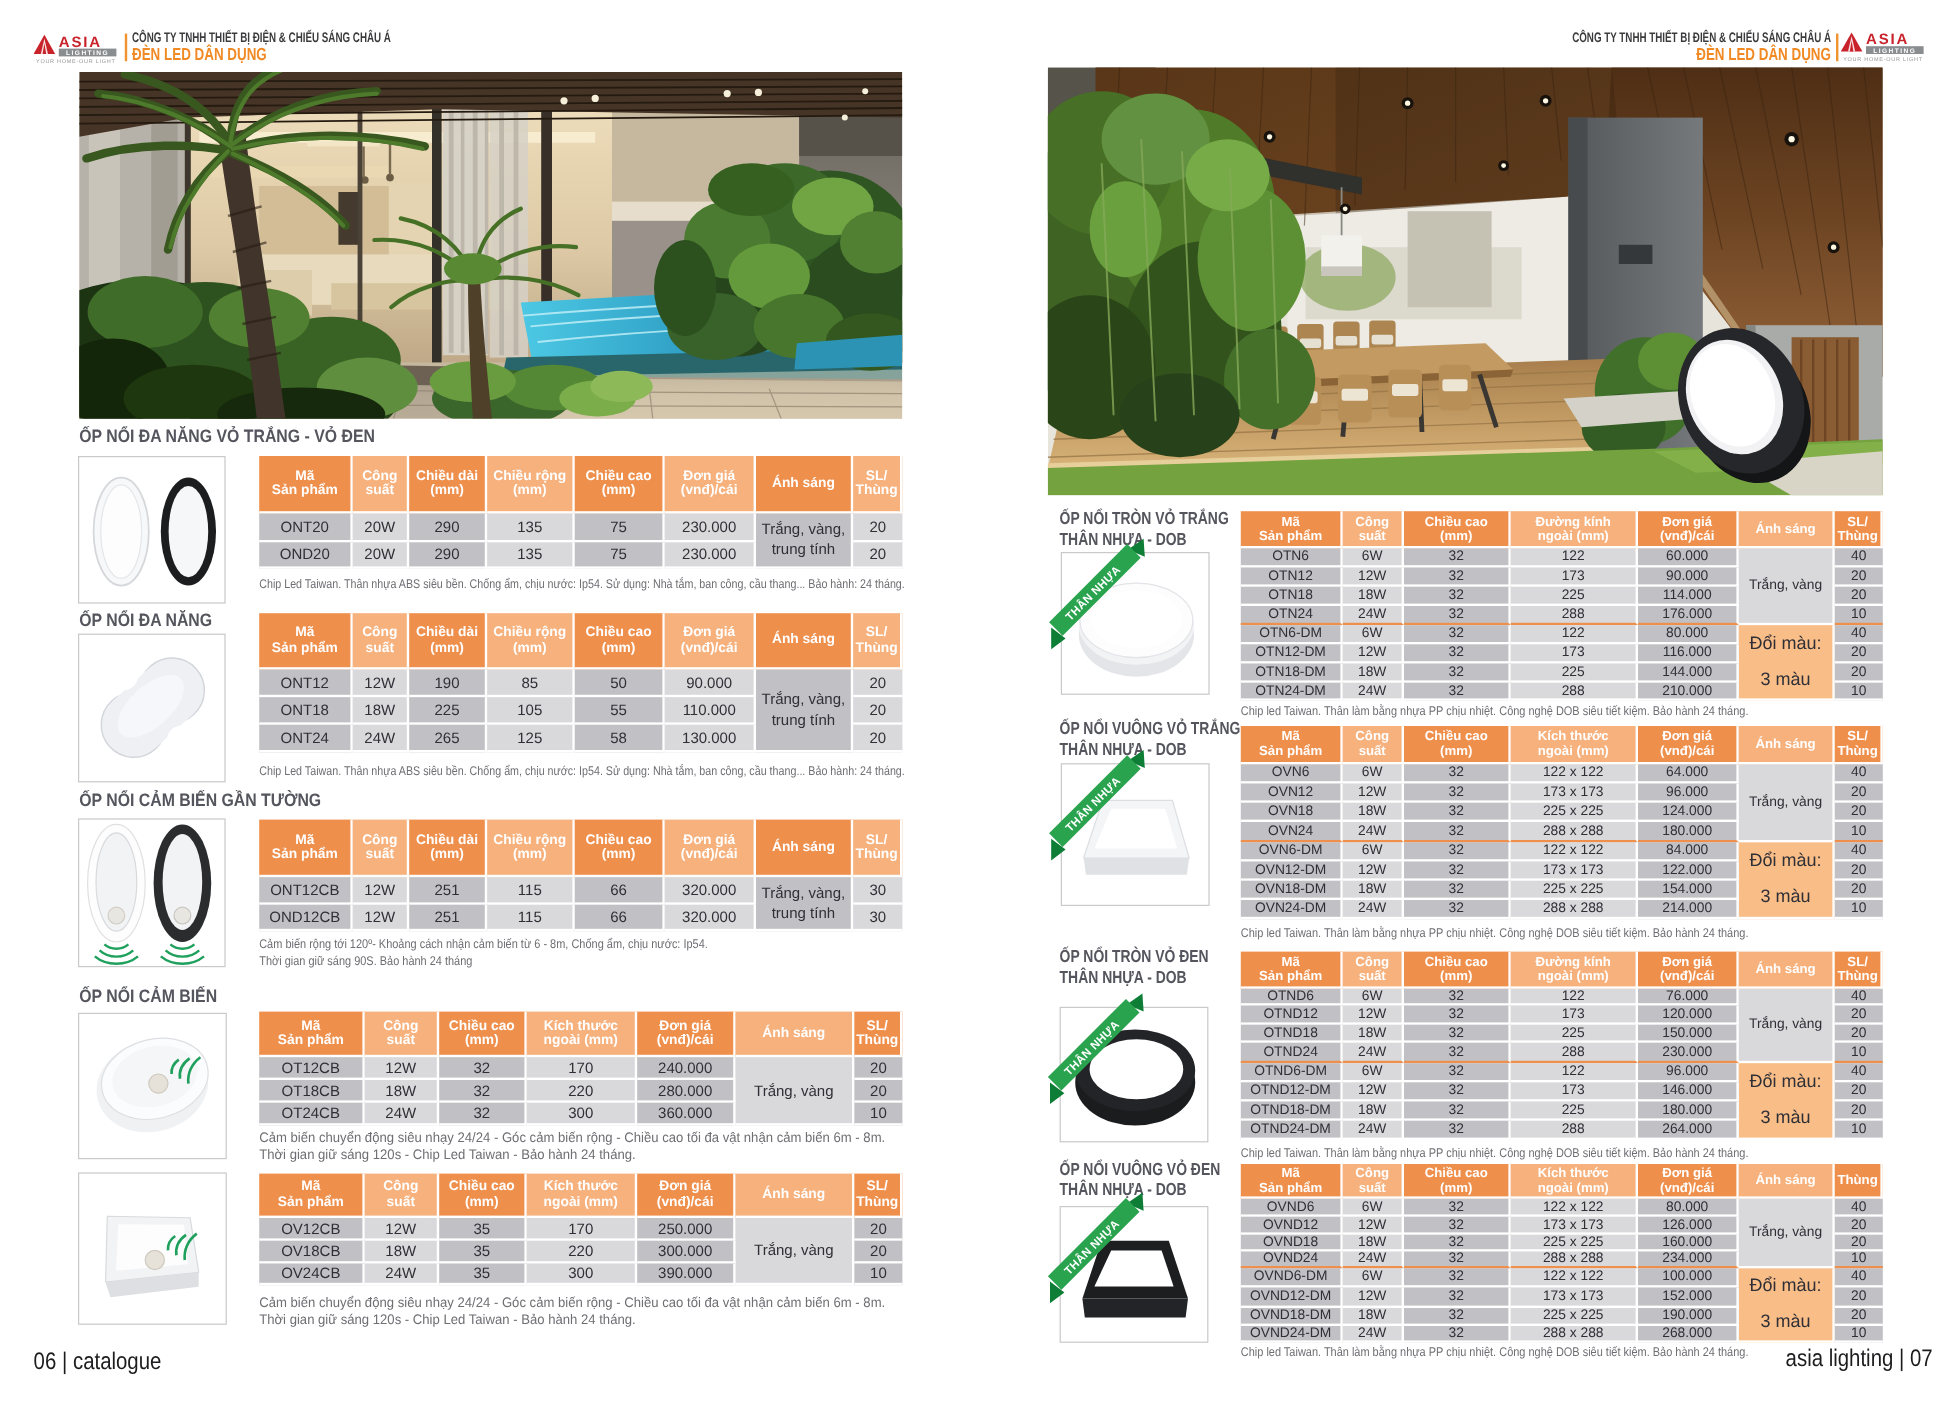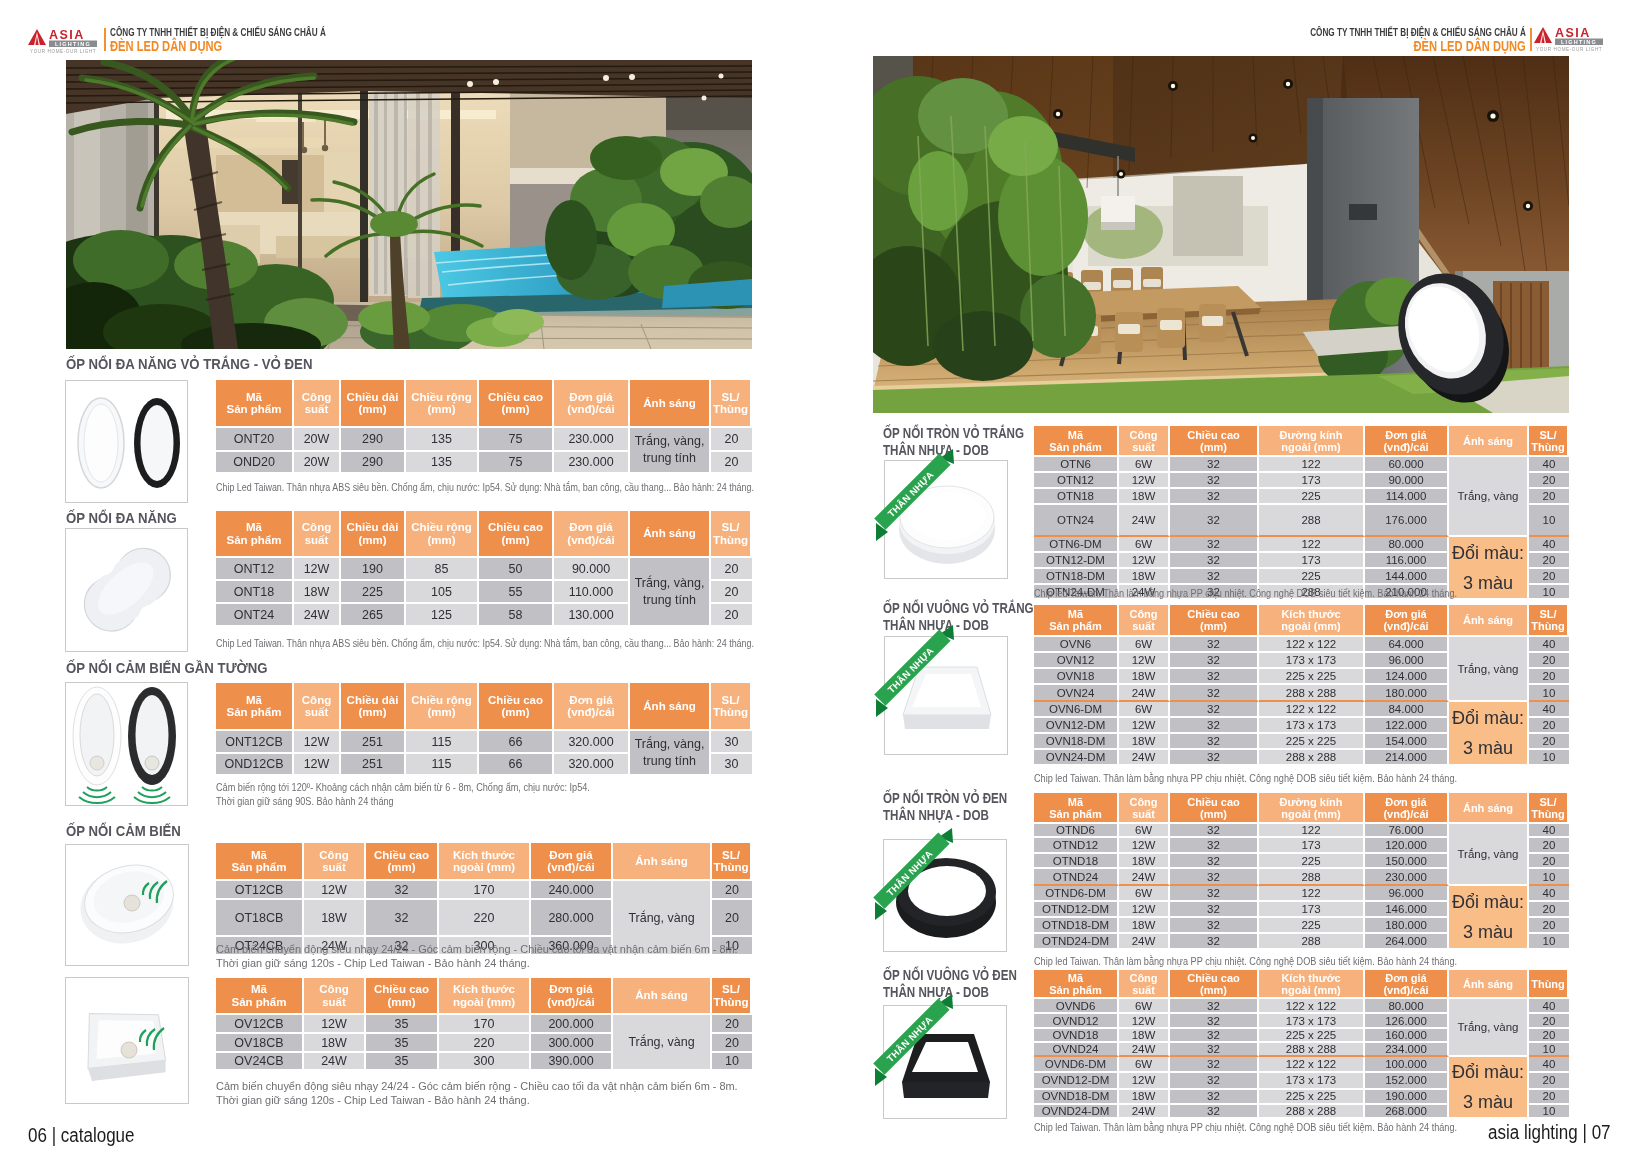--- a/index.html
+++ b/index.html
@@ -11,21 +11,21 @@
   .pbox{position:absolute;border:1px solid #c9c9c9;background:#fff;}
   table.t{border-collapse:separate;border-spacing:0;table-layout:fixed;position:absolute;}
   table.t th{background:#ef8f4c;color:#fff;font-weight:bold;font-size:11.5px;line-height:12.5px;
              padding:0;text-align:center;vertical-align:middle;
              border-right:2px solid #fff;border-bottom:2px solid #fff;box-sizing:border-box;}
   table.t th.lt{background:#f6b17d;margin-left:44px;}
   table.t td{padding:0;text-align:center;vertical-align:middle;font-size:12.5px;color:#2f2f36;
              border-right:2px solid #fff;border-bottom:2px solid #fff;box-sizing:border-box;}
   table.t td.d{background:#c1c1c5;}
   table.t td.l{background:#d9d9dc;}
-  table.t td.peach{background:#f9bd88;font-size:18px;line-height:30px;}
+  table.t td.peach{background:#f9bd88;font-size:15px;line-height:30px;}
   table.t td.nb{border-right:none;}
   table.rt td{font-size:11.5px;}
   table.rt th{font-size:11px;line-height:12px;}
   .hco{position:absolute;font-size:11.5px;font-weight:bold;color:#3b3b3d;white-space:nowrap;}
   .hled{position:absolute;font-size:14.5px;font-weight:bold;color:#f18a24;white-space:nowrap;}
   .fnote{position:absolute;font-size:10.5px;color:#6e6e73;white-space:nowrap;transform:scaleX(0.87);transform-origin:left top;line-height:13.5px;}
   .fnote.w1{transform:scaleX(0.85);}
   .fnote.w2{font-size:11.5px;transform:scaleX(0.95);line-height:14px;}
   table.t tr.divid td{border-bottom-color:#ee8f4c;}
 </style>
@@ -678,21 +678,21 @@
       </tr>
  <tr style="height:19px;">
         <td class="d">OT12CB</td>
         <td class="l">12W</td>
         <td class="d">32</td>
         <td class="l">170</td>
         <td class="d">240.000</td>
         <td class="l" rowspan="3">Trắng, vàng</td>
         <td class="d nb">20</td>
       </tr>
- <tr style="height:37px;">
+ <tr style="height:19px;">
         <td class="d">OT18CB</td>
         <td class="l">18W</td>
         <td class="d">32</td>
         <td class="l">220</td>
         <td class="d">280.000</td>
         <td class="d nb">20</td>
       </tr>
  <tr style="height:19px;">
         <td class="d">OT24CB</td>
         <td class="l">24W</td>
@@ -740,21 +740,21 @@
         <th class="lt">Kích thước<br>ngoài (mm)</th>
         <th>Đơn giá<br>(vnđ)/cái</th>
         <th class="lt">Ánh sáng</th>
         <th class="nb">SL/<br>Thùng</th>
       </tr>
  <tr style="height:19px;">
         <td class="d">OV12CB</td>
         <td class="l">12W</td>
         <td class="d">35</td>
         <td class="l">170</td>
-        <td class="d">200.000</td>
+        <td class="d">250.000</td>
         <td class="l" rowspan="3">Trắng, vàng</td>
         <td class="d nb">20</td>
       </tr>
  <tr style="height:19px;">
         <td class="d">OV18CB</td>
         <td class="l">18W</td>
         <td class="d">35</td>
         <td class="l">220</td>
         <td class="d">300.000</td>
         <td class="d nb">20</td>
@@ -830,21 +830,21 @@
         <td class="d nb">20</td>
       </tr>
  <tr style="height:16px;">
         <td class="d">OTN18</td>
         <td class="l">18W</td>
         <td class="d">32</td>
         <td class="l">225</td>
         <td class="d">114.000</td>
         <td class="d nb">20</td>
       </tr>
- <tr style="height:32px;margin-top:28px;" class="divid">
+ <tr style="height:16px;margin-top:28px;" class="divid">
         <td class="d">OTN24</td>
         <td class="l">24W</td>
         <td class="d">32</td>
         <td class="l">288</td>
         <td class="d">176.000</td>
         <td class="d nb">10</td>
       </tr>
  <tr style="height:16px;">
         <td class="d">OTN6-DM</td>
         <td class="l">6W</td>

